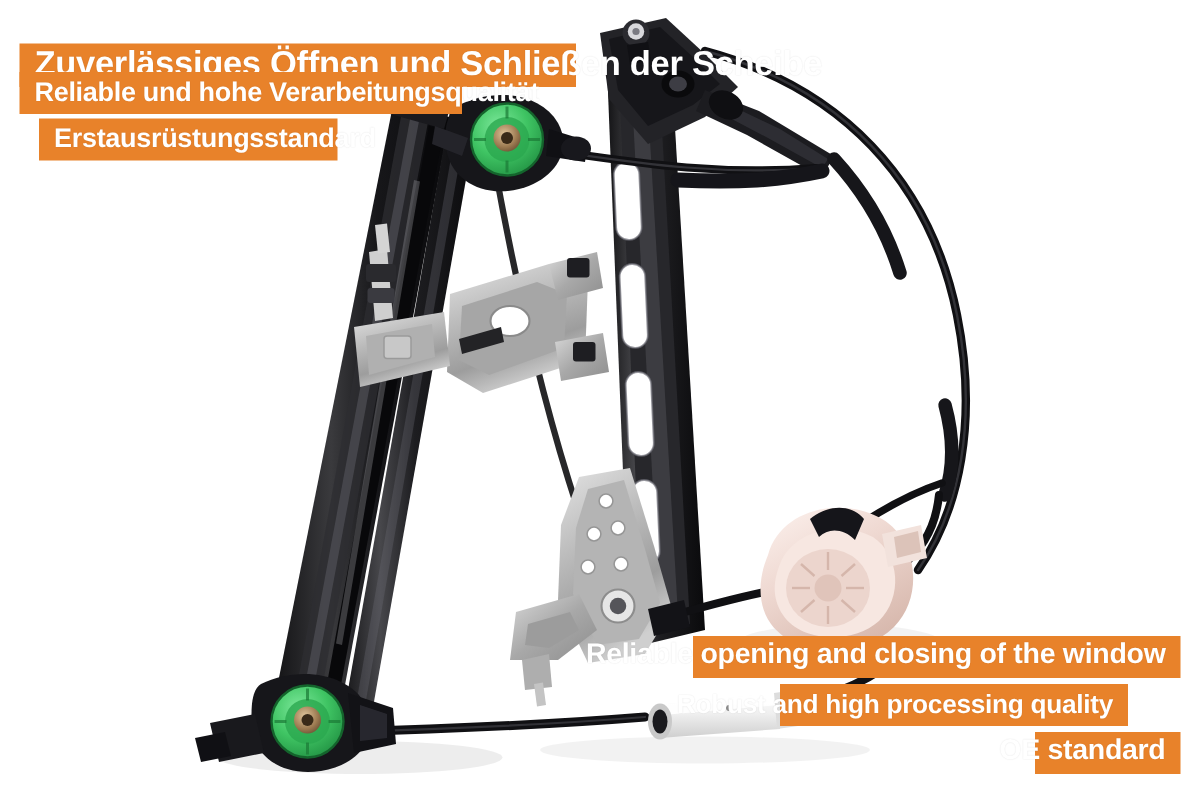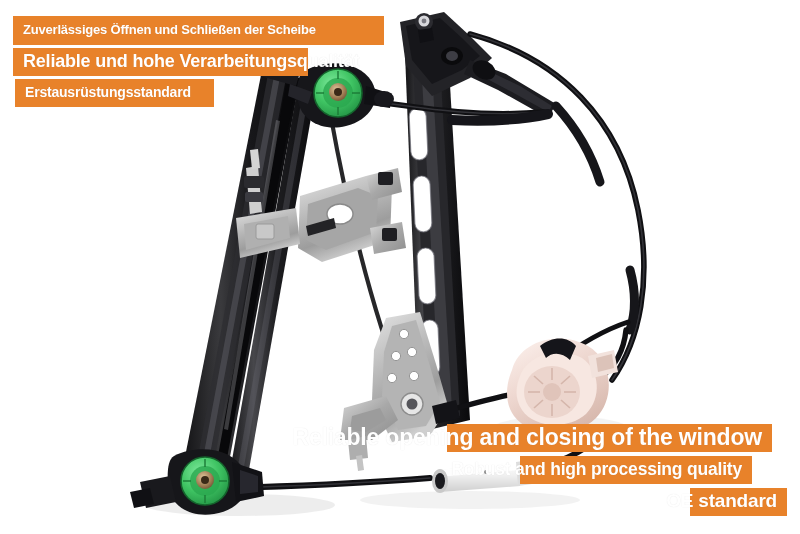--- a/index.html
+++ b/index.html
@@ -35,25 +35,25 @@
     white-space: nowrap;
     display: flex;
     align-items: center;
     letter-spacing: -0.2px;
     text-shadow: 0 0 1px rgba(0,0,0,0.12);
     font-family: "Liberation Sans", sans-serif;
   }
   .badge-left  { justify-content: flex-start; padding: 0 9px 2px 10px; }
   .badge-right { justify-content: flex-end;   padding: 0 10px 2px 12px; }
 
-  .b1 { left: 13px;  top: 16px;  width: 371px; height: 29px; font-size: 13px; }
+  .b1 { left: 13px;  top: 29px;  width: 371px; height: 29px; font-size: 23px; }
   .b2 { left: 13px;  top: 48px;  width: 295px; height: 28px; font-size: 18px; }
-  .b3 { left: 15px;  top: 79px;  width: 199px; height: 28px; font-size: 14px; }
-
-  .b4 { left: 447px; top: 424px; width: 325px; height: 28px; font-size: 23px; }
+  .b3 { left: 26px;  top: 79px;  width: 199px; height: 28px; font-size: 18px; }
+
+  .b4 { left: 462px; top: 424px; width: 325px; height: 28px; font-size: 19px; }
   .b5 { left: 520px; top: 456px; width: 232px; height: 28px; font-size: 17.5px; }
   .b6 { left: 690px; top: 488px; width:  97px; height: 28px; font-size: 19px; }
 </style>
 </head>
 <body>
 
 <div id="stage">
 
   <svg id="product" viewBox="0 0 800 534" aria-hidden="true">
     <defs>

